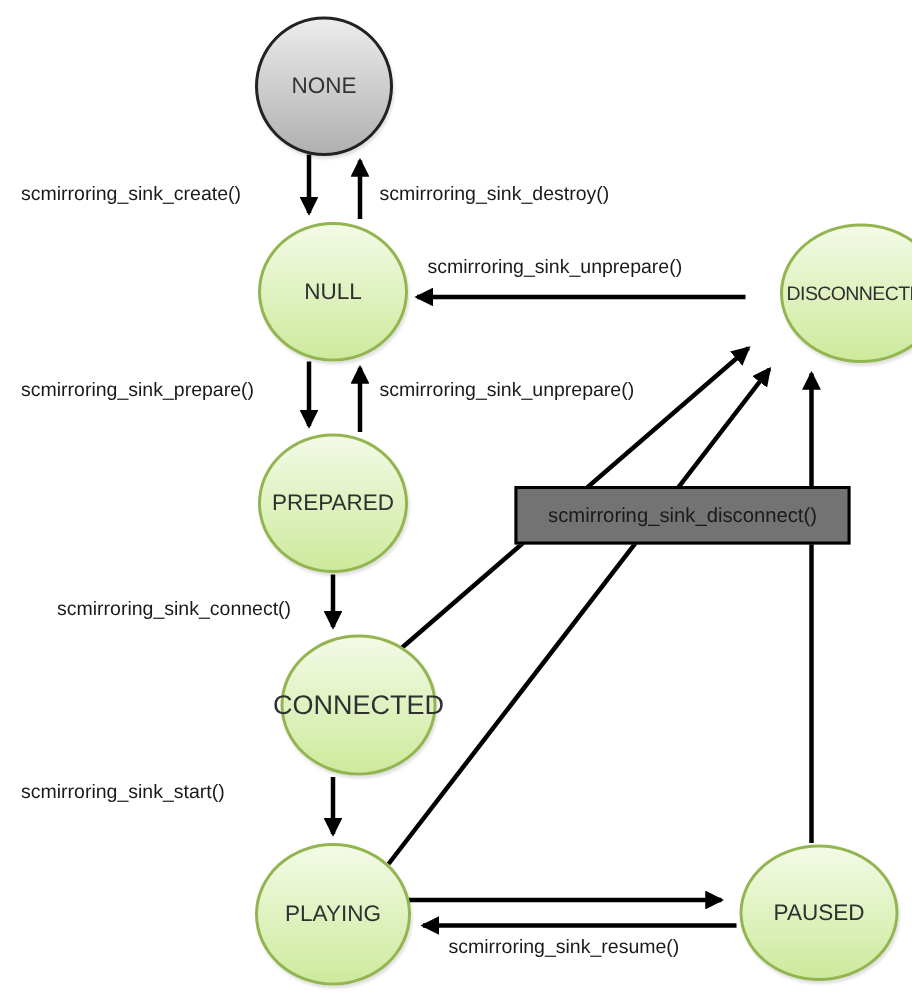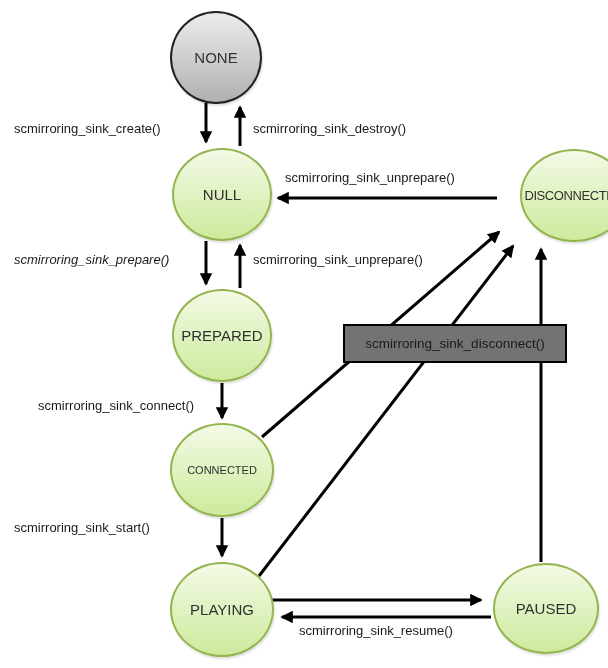--- a/index.html
+++ b/index.html
@@ -42,38 +42,38 @@
     box-shadow: 1px 2px 2px rgba(0,0,0,0.12);
   }
   .state--none {
     border-color: var(--none-border);
     background: linear-gradient(to bottom, var(--none-fill-top) 0%, var(--none-fill-bottom) 100%);
     color: #333333;
   }
   .state--none       { left: 170px; top: 11px;  width: 92px;  height: 93px; }
   .state--null       { left: 172px; top: 148px; width: 100px; height: 93px; }
   .state--prepared   { left: 172px; top: 289px; width: 100px; height: 93px; }
-  .state--connected  { left: 170px; top: 423px; width: 104px; height: 94px; font-size: 11px; }
+  .state--connected  { left: 187px; top: 423px; width: 104px; height: 94px; font-size: 18px; }
   .state--playing    { left: 170px; top: 562px; width: 104px; height: 95px; }
   .state--paused     { left: 493px; top: 563px; width: 106px; height: 91px; }
   .state--disconnected {
     left: 520px; top: 149px; width: 108px; height: 93px;
     font-size: 13px; letter-spacing: -0.4px;
   }
   .tlabel {
     position: absolute;
     z-index: 2;
     font-size: 13px;
     line-height: 17px;
     color: var(--label-color);
     white-space: nowrap;
   }
   .tlabel--create        { left: 14px;  top: 120px; }
   .tlabel--destroy       { left: 253px; top: 120px; }
-  .tlabel--prepare       { left: 14px;  top: 251px; font-style: italic; }
+  .tlabel--prepare       { left: 14px;  top: 251px; }
   .tlabel--unprepare-l   { left: 253px; top: 251px; }
   .tlabel--unprepare-r   { left: 285px; top: 169px; }
   .tlabel--connect       { left: 14px;  top: 397px; margin-left: 24px; }
   .tlabel--start         { left: 14px;  top: 519px; }
   .tlabel--pause         { left: 300px; top: 578px; }
   .tlabel--resume        { left: 299px; top: 622px; text-align: right; }
   .disconnect-box {
     position: absolute;
     z-index: 4;
     left: 343px; top: 324px;

